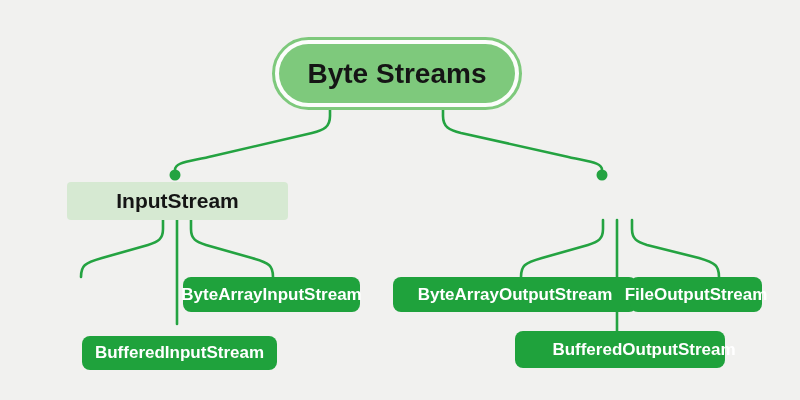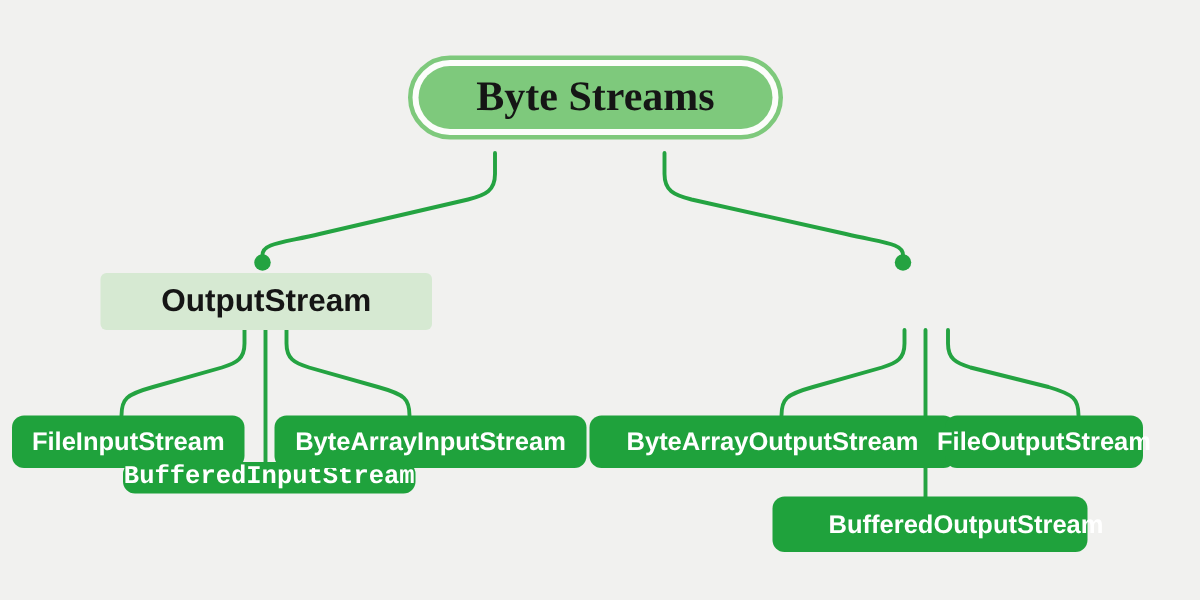--- a/index.html
+++ b/index.html
@@ -34,26 +34,25 @@
     position: absolute;
     z-index: 2;
     display: flex;
     align-items: center;
     justify-content: center;
     box-sizing: border-box;
     white-space: nowrap;
   }
   .pill {
     left: 272px; top: 37px;
-    width: 250px; height: 56px;
+    width: 250px; height: 73px;
     border: 3px solid var(--root-fill, #7ec97c);
     background: var(--root-ring, #fcfdfb);
     border-radius: 40px;
     padding: 4px;
-    font-family: Liberation Serif, serif;
   }
   .pill-inner {
     width: 100%; height: 100%;
     background: var(--root-fill, #7ec97c);
     border-radius: 30px;
     display: flex;
     align-items: center;
     justify-content: center;
     font-size: 28px;
     font-weight: 700;
@@ -93,28 +92,27 @@
     <path d="M 617 220 L 617 331"></path>
     <path d="M 632 220 L 632 229 C 632 239 637 242 647 245 L 699 258 C 716 263 719 266 719 277"></path>
   </svg>
 
   <div class="node pill">
     <div class="pill-inner">
       <span>Byte Streams</span>
     </div>
   </div>
 
-  <div class="node branch" style="left:67px; top:182px;">OutputStream</div>
+  <div class="node branch" style="left:67px; top:182px;">InputStream</div>
 
 
-  <div class="node leaf" style="left:8px; top:277px; width:155px;">FileInputStream</div>
 
-  <div class="node leaf" style="left:82px; top:308px; width:195px; height:21px;font-family:Liberation Mono, monospace;">BufferedInputStream</div>
+  <div class="node leaf" style="left:82px; top:336px; width:195px; height:34px;">BufferedInputStream</div>
 
-  <div class="node leaf" style="left:183px; top:277px; width:208px;">ByteArrayInputStream</div>
+  <div class="node leaf" style="left:183px; top:277px; width:177px;">ByteArrayInputStream</div>
 
   <div class="node leaf" style="left:393px; top:277px; width:244px;">ByteArrayOutputStream</div>
 
   <div class="node leaf" style="left:515px; top:331px; width:210px; height:37px;padding-left:48px;">BufferedOutputStream</div>
 
   <div class="node leaf" style="left:630px; top:277px; width:132px;">FileOutputStream</div>
 
 </div>
 
 </body></html>

